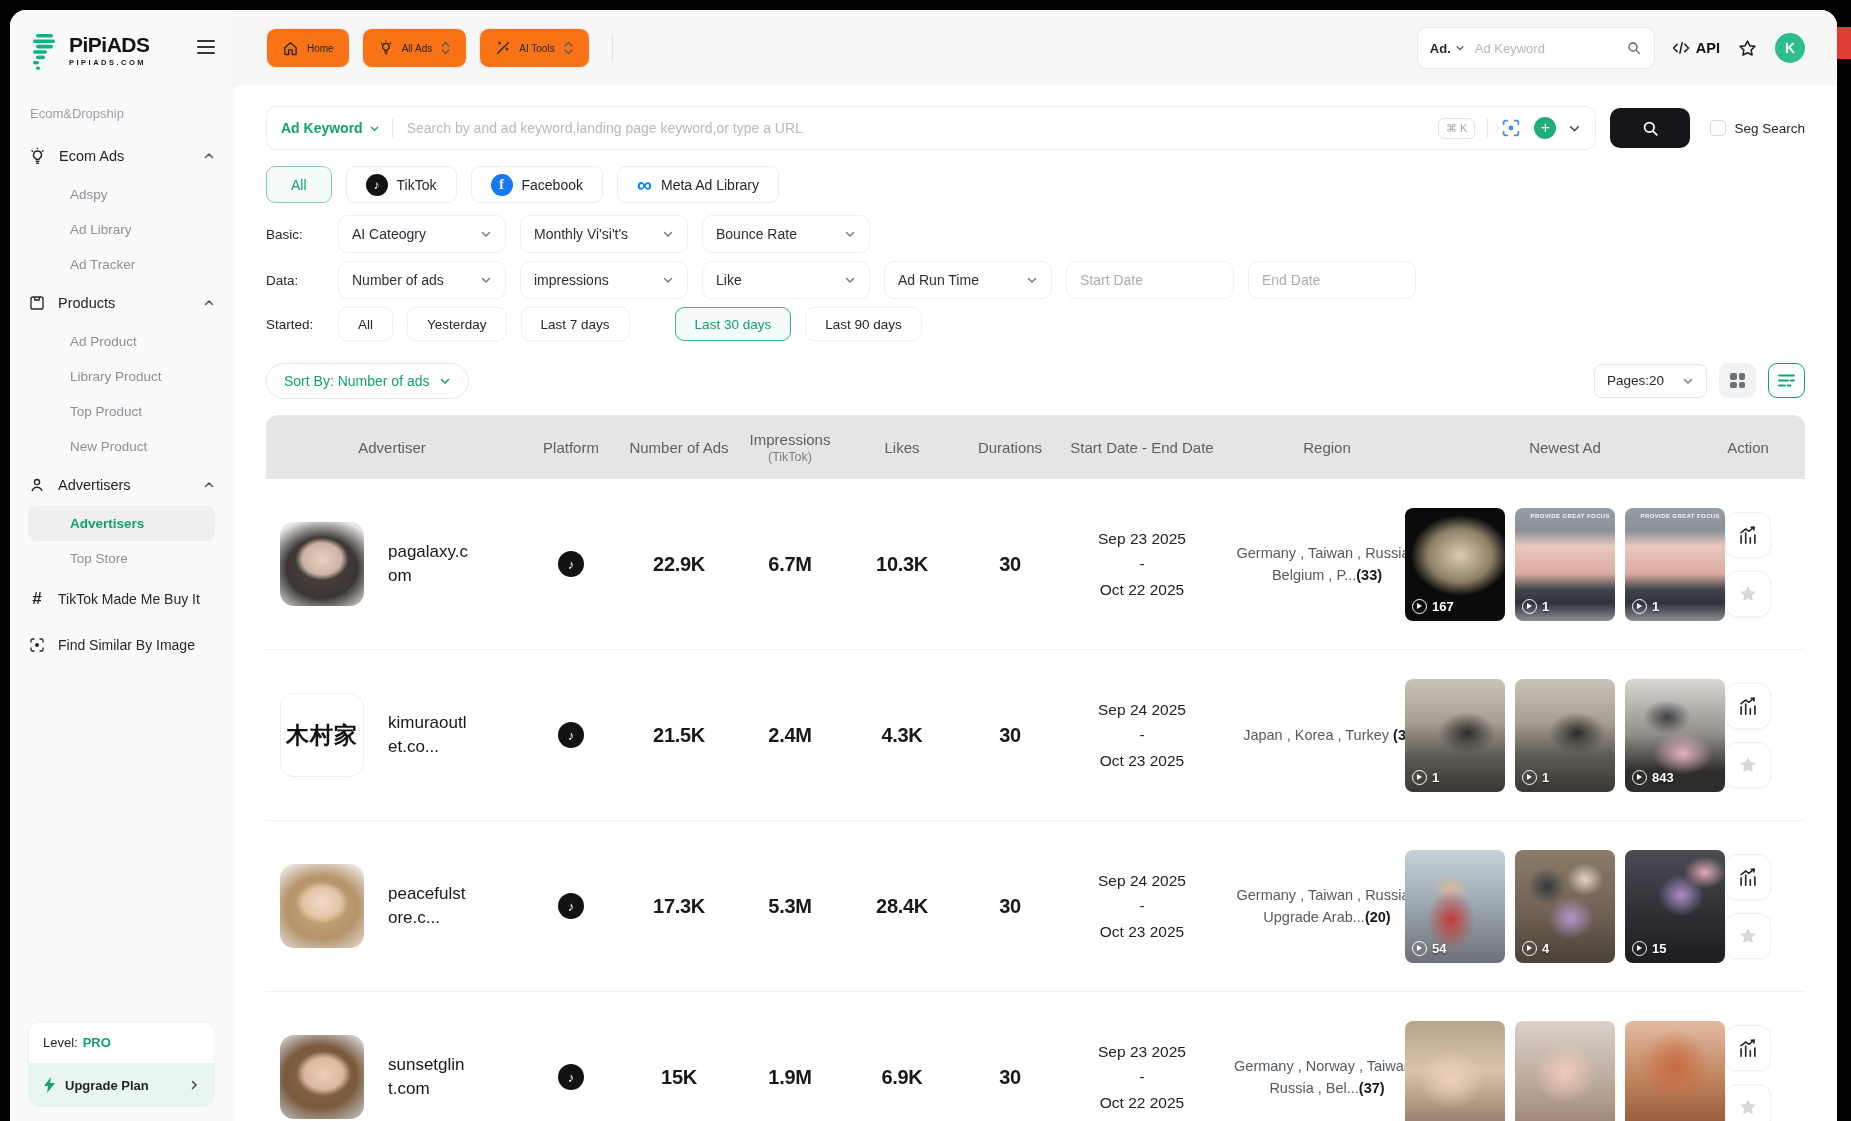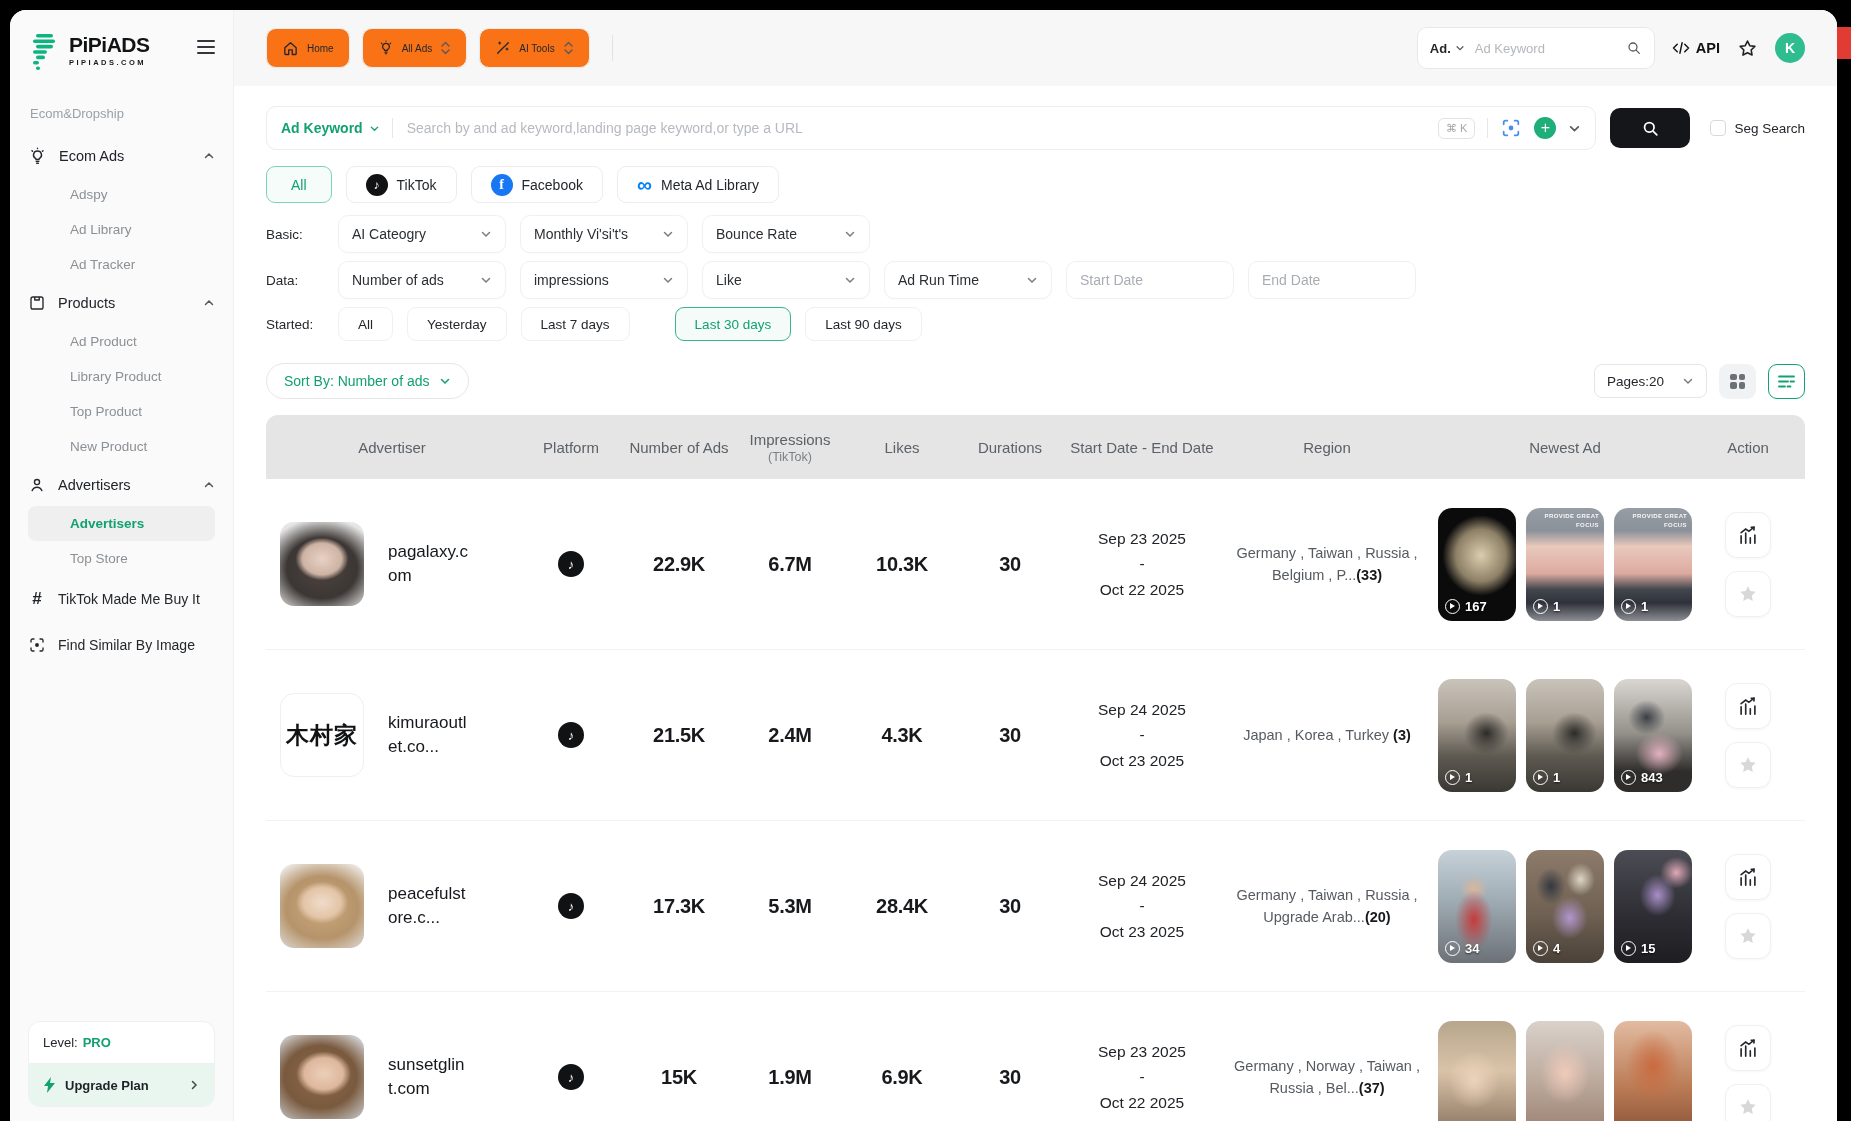--- a/index.html
+++ b/index.html
@@ -90,21 +90,21 @@
     border:1px solid #f0f0f2;border-radius:10px;padding:0 13px;font-size:14px;color:#2b2f34;background:#fff;
     cursor:pointer;box-shadow:0 1px 2px rgba(0,0,0,.02);}
   .select-pill .chev{color:#797e84;}
   .input-pill{width:168px;height:38px;border:1px solid #f0f0f2;border-radius:10px;padding:0 13px;font-size:14px;color:#2b2f34;outline:0;}
   .input-pill::placeholder{color:#a9adb3;}
   .time-pill{height:34px;padding:0 19px;border:1px solid #f0f0f2;border-radius:9px;font-size:13.5px;
     color:#24272c;background:#fff;display:flex;align-items:center;cursor:pointer;}
   .time-pill.active{border-color:#35b68d;color:#12a170;background:#f5fbf8;margin-left:31px;}
 
   
-  .sort-row{display:flex;align-items:center;margin-top:22px;flex:none;}
+  .sort-row{display:flex;align-items:flex-start;margin-top:22px;flex:none;}
   .sort-pill{display:flex;align-items:center;gap:9px;height:36px;padding:0 17px;border:1px solid #e6e6e9;
     border-radius:18px;color:#12a170;font-size:14px;cursor:pointer;}
   .toolbar-right{margin-left:auto;display:flex;align-items:center;gap:12px;}
   .pages-pill{height:34px;border:1px solid #e6e6e9;border-radius:8px;padding:12px 12px;font-size:13.5px;
     color:#24272c;display:flex;gap:18px;align-items:center;cursor:pointer;}
   .pages-pill .chev{color:#797e84;}
   .view-btn{width:37px;height:35px;border-radius:9px;display:flex;align-items:center;justify-content:center;cursor:pointer;border:1px solid transparent;}
   .view-btn.grid{background:#f1f2f3;}
   .view-btn.list{border:1.5px solid #12a170;background:#fff;}
   .grid-ico{width:15px;height:15px;display:grid;grid-template-columns:1fr 1fr;gap:2px;}
@@ -132,21 +132,21 @@
   .av-r4{background:radial-gradient(42% 34% at 52% 46%,#eccfb9 0%,#ddb79d 55%,rgba(0,0,0,0) 78%),
          radial-gradient(72% 62% at 48% 50%,#8a6848 0%,#7a5a3e 60%,rgba(0,0,0,0) 100%),linear-gradient(180deg,#d8d8da,#b9b5b2);}
   .adv-name{font-size:17px;color:#15181c;font-weight:500;width:80px;word-break:break-all;line-height:1.4;cursor:pointer;}
   .tiktok-badge{width:26px;height:26px;border-radius:50%;background:#101214;color:#fff;font-size:13px;
     display:flex;align-items:center;justify-content:center;}
   .metric{font-size:20px;font-weight:600;color:#17191c;letter-spacing:-.3px;}
   .dates{font-size:15.5px;color:#202327;line-height:1.65;}
   .region{font-size:14.5px;color:#565b61;line-height:1.55;padding:0 10px;}
   .region b{color:#17191c;font-weight:600;}
   .thumbs{flex-direction:row;gap:10px;}
-  .thumb{width:78px;height:113px;border-radius:14px;position:relative;overflow:hidden;flex:none;cursor:pointer;}
+  .thumb{width:100px;height:113px;border-radius:8px;position:relative;overflow:hidden;flex:none;cursor:pointer;}
   .play-badge{position:absolute;left:7px;bottom:7px;display:flex;align-items:center;gap:5px;color:#fff;
     font-size:13px;font-weight:600;text-shadow:0 1px 2px rgba(0,0,0,.65);}
   .play-ico{width:15px;height:15px;border:1.5px solid #fff;border-radius:50%;position:relative;display:inline-block;}
   .play-ico::after{content:"";position:absolute;left:4px;top:3px;border-left:5px solid #fff;
     border-top:3px solid transparent;border-bottom:3px solid transparent;}
   .thumb-caption{position:absolute;top:4px;left:0;right:5px;font-size:6px;color:#fff;text-align:right;
     font-weight:700;letter-spacing:.4px;line-height:1.5;opacity:.92;text-transform:uppercase;}
   .action-cell{gap:13px;}
   .action-btn{width:46px;height:46px;border:1px solid #f0f0f1;border-radius:12px;background:#fff;
     display:flex;align-items:center;justify-content:center;cursor:pointer;box-shadow:0 1px 3px rgba(0,0,0,.04);}
@@ -697,21 +697,21 @@
             <span>-</span>
             <span>Oct 23 2025</span>
           </div>
           <div class="cell col-region">
               <span class="region"><span>Germany , Taiwan , Russia , Upgrade Arab...</span><b>(20)</b></span>
             </div>
           <div class="cell col-thumbs thumbs">
             <span class="thumb t-r3a">
               <span class="play-badge">
                   <span class="play-ico"></span>
-                  <span>34</span>
+                  <span>54</span>
                 </span>
             </span>
             <span class="thumb t-r3b">
               <span class="play-badge">
                   <span class="play-ico"></span>
                   <span>4</span>
                 </span>
             </span>
             <span class="thumb t-r3c">
               <span class="play-badge">

